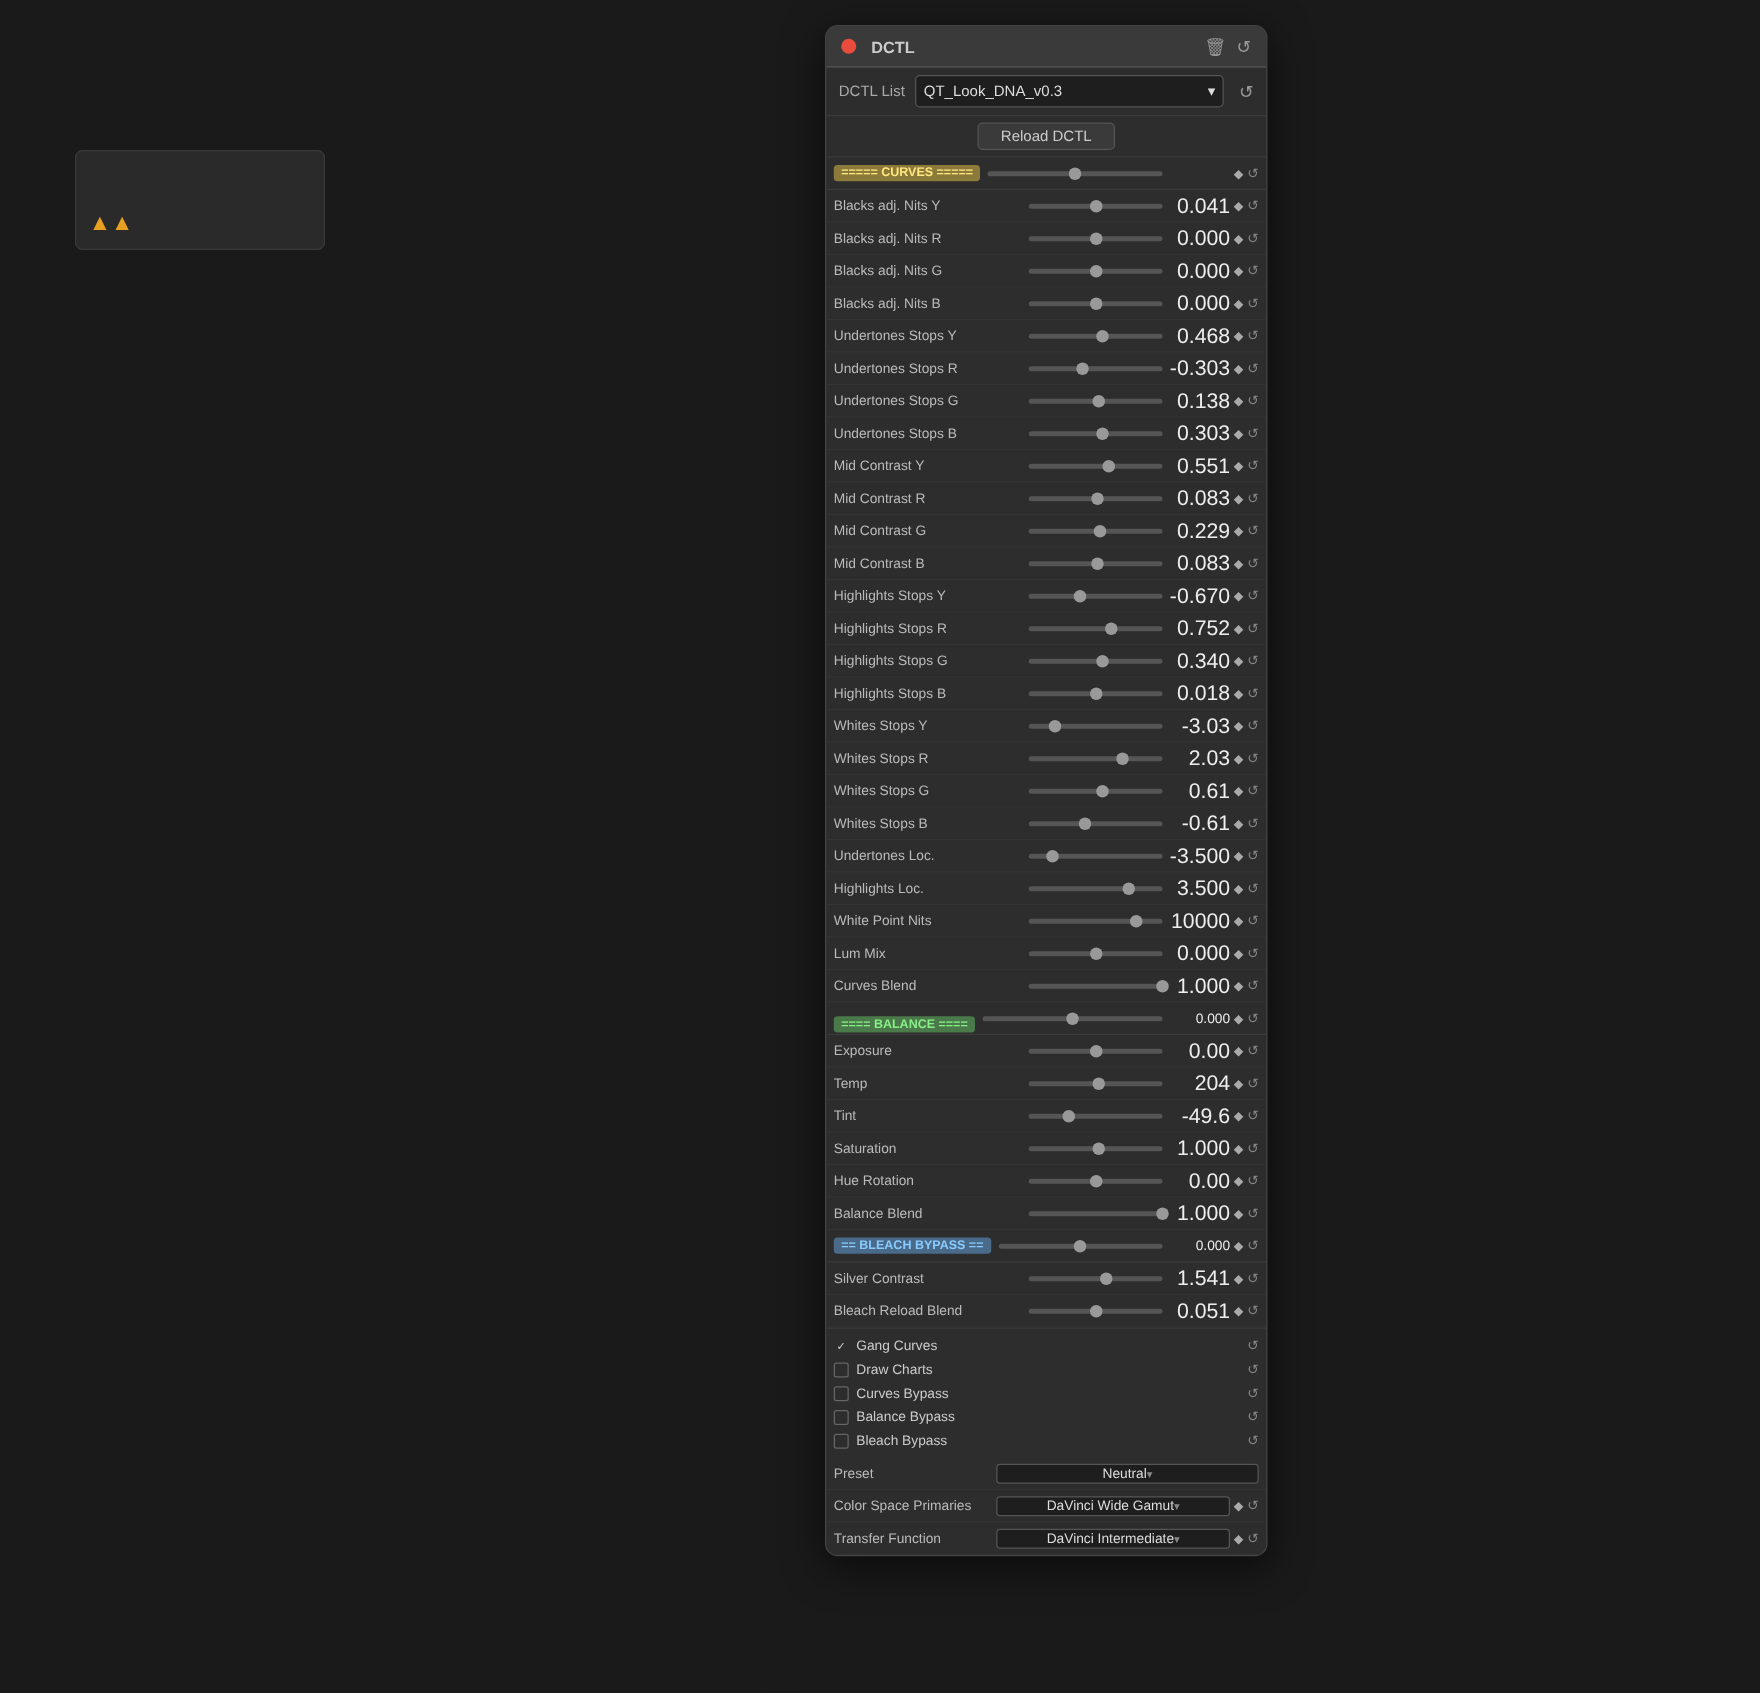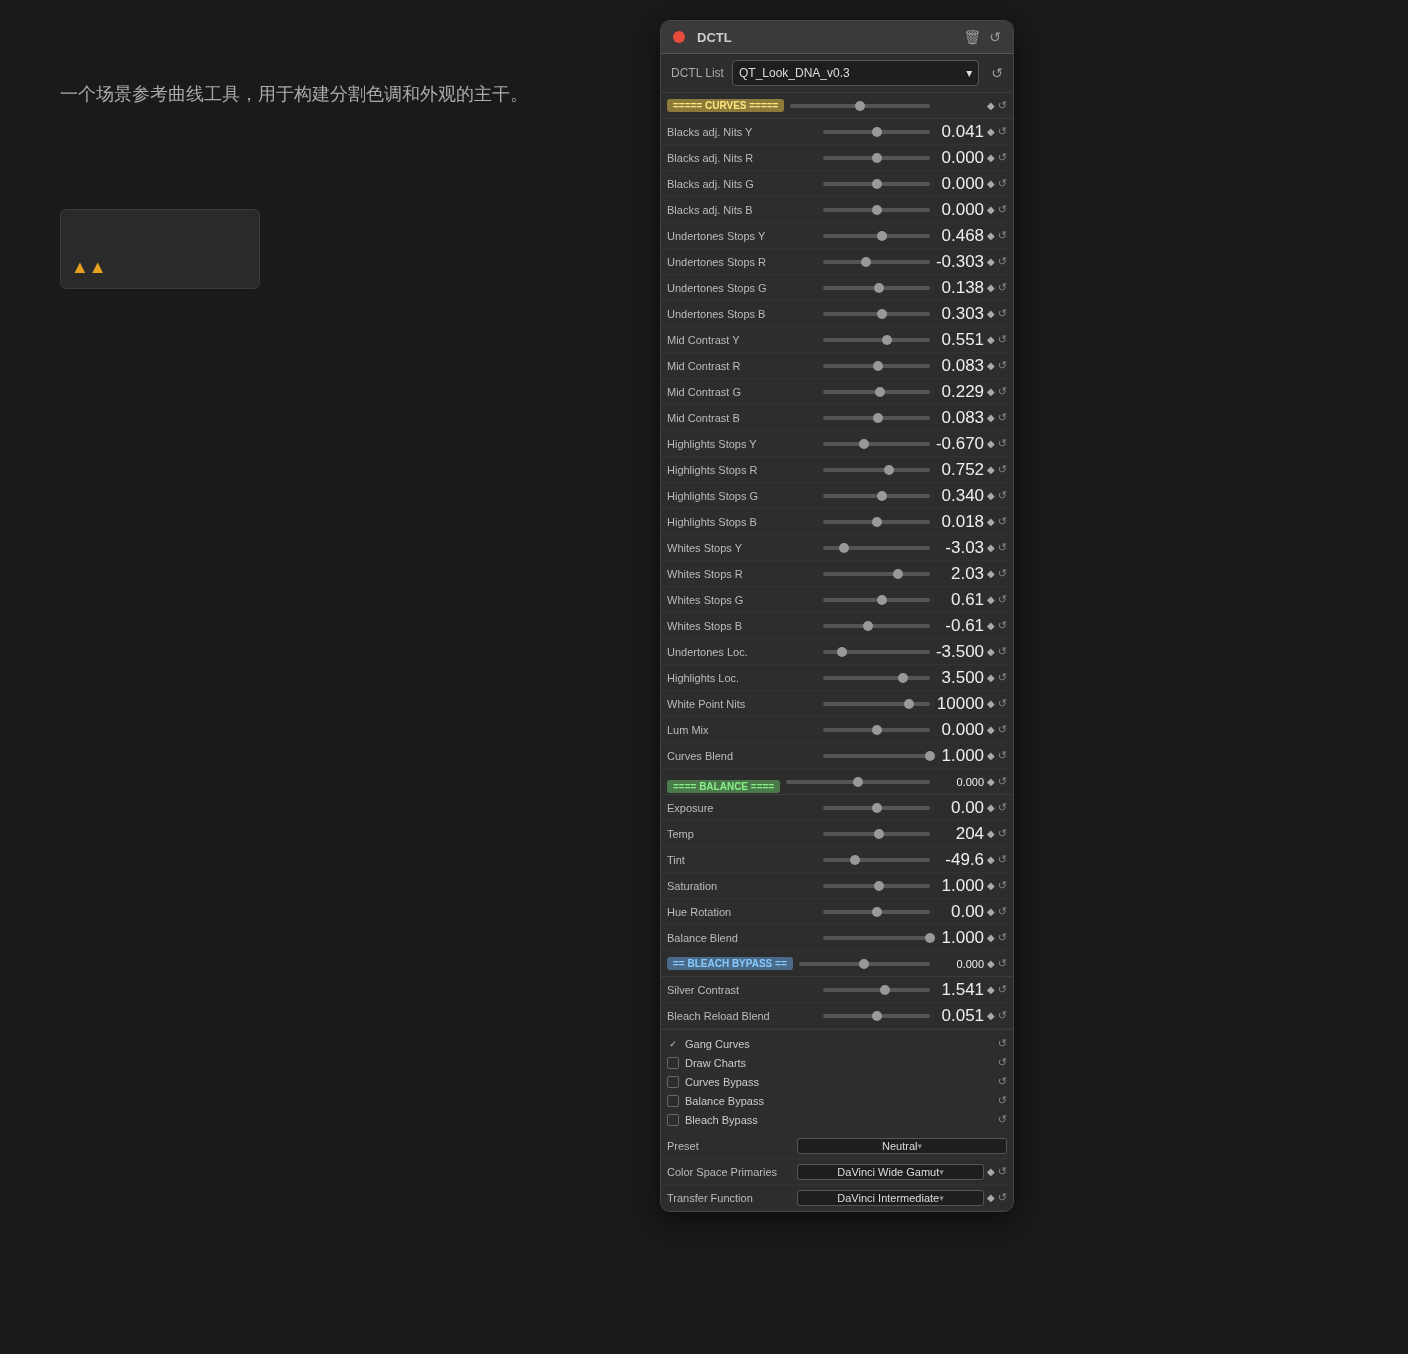--- a/index.html
+++ b/index.html
@@ -310,21 +310,20 @@
     .select-reset {
       color: #888;
       font-size: 11px;
       cursor: pointer;
     }
   </style>
 </head>
 <body>
 
 <div class="left-panel">
-  <div class="subtitle">一个场景参考曲线工具，用于构建分割色调和外观的主干。</div>
   <div class="preview-box">
     <span class="preview-arrows">▲▲</span>
   </div>
 </div>
 
 <div class="right-panel">
   <div class="dctl-window">
 
     <div class="window-titlebar">
       <div class="traffic-light"></div>
@@ -337,20 +336,23 @@
 
     <div class="dctl-list-row">
       <span class="dctl-list-label">DCTL List</span>
       <div class="dctl-list-select">
         <span>QT_Look_DNA_v0.3</span>
         <span>▾</span>
       </div>
       <span class="icon-btn" style="margin-left:6px;">↺</span>
     </div>
 
+    <div class="reload-btn-row">
+      <button class="reload-btn">Reload DCTL</button>
+    </div>
 
     <div class="params-container" id="params-container">
     <div class="section-header-row">
       <span class="section-badge badge-curves">===== CURVES =====</span>
       <div class="slider-track" style="flex:1;margin:0 6px;">
         <div class="slider-thumb" style="left:50%"></div>
       </div>
       <span class="section-val"></span>
       <span class="param-diamond">◆</span>
       <span class="param-reset">↺</span>

